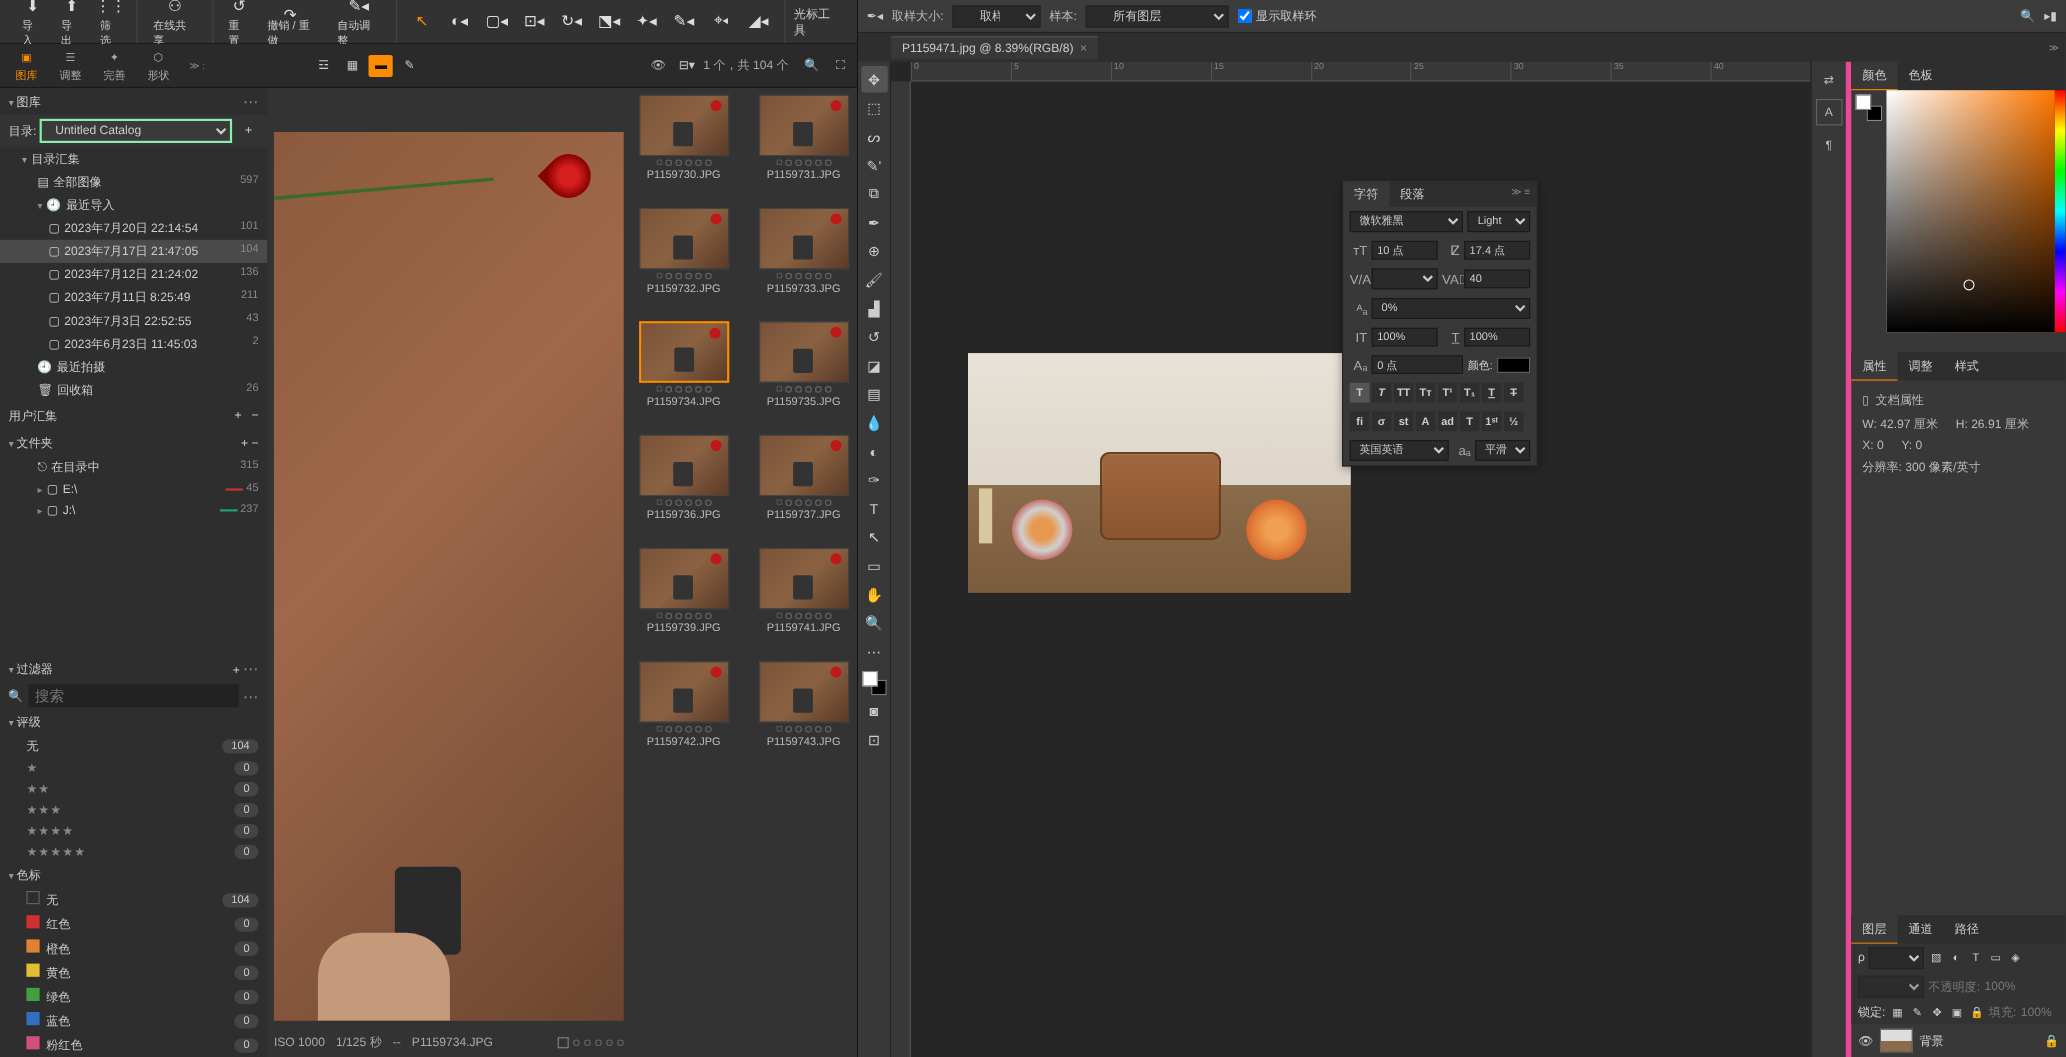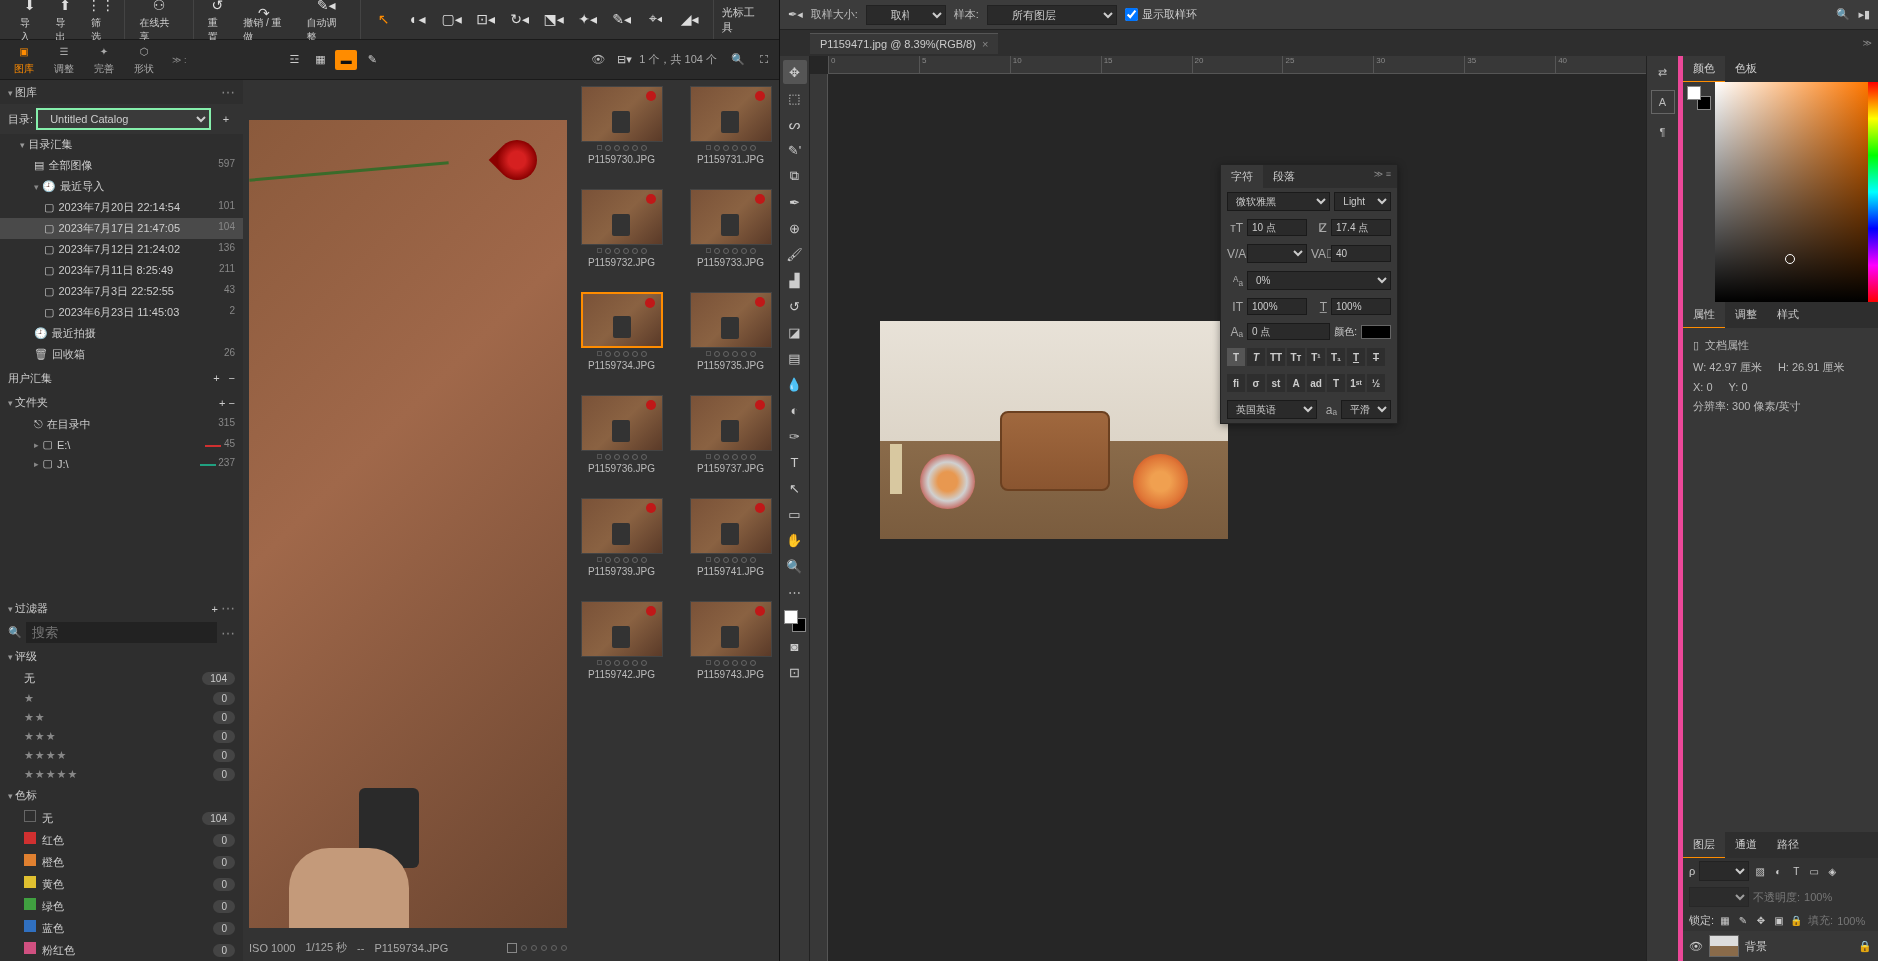--- a/index.html
+++ b/index.html
@@ -802,21 +802,21 @@
           <div class="fgbg2">
               <div class="bg"></div>
               <div class="fg"></div>
             </div>
           <div class="color-picker" style="flex:1">
               <div class="picker-ring"></div>
             </div>
           <div style="width:10px;background:linear-gradient(180deg,#ff0000,#ffff00,#00ff00,#00ffff,#0000ff,#ff00ff,#ff0000)"></div>
         </div>
 
-        <div class="rp-tabs" style="margin-top:0">
+        <div class="rp-tabs" style="margin-top:18px">
           <div class="rp-tab active">属性</div>
           <div class="rp-tab">调整</div>
           <div class="rp-tab">样式</div>
         </div>
         <div class="props">
           <div style="padding:4px 0;display:flex;align-items:center;gap:6px">
               <span>▯</span>
               <span>文档属性</span>
             </div>
           <div class="prop-row">

